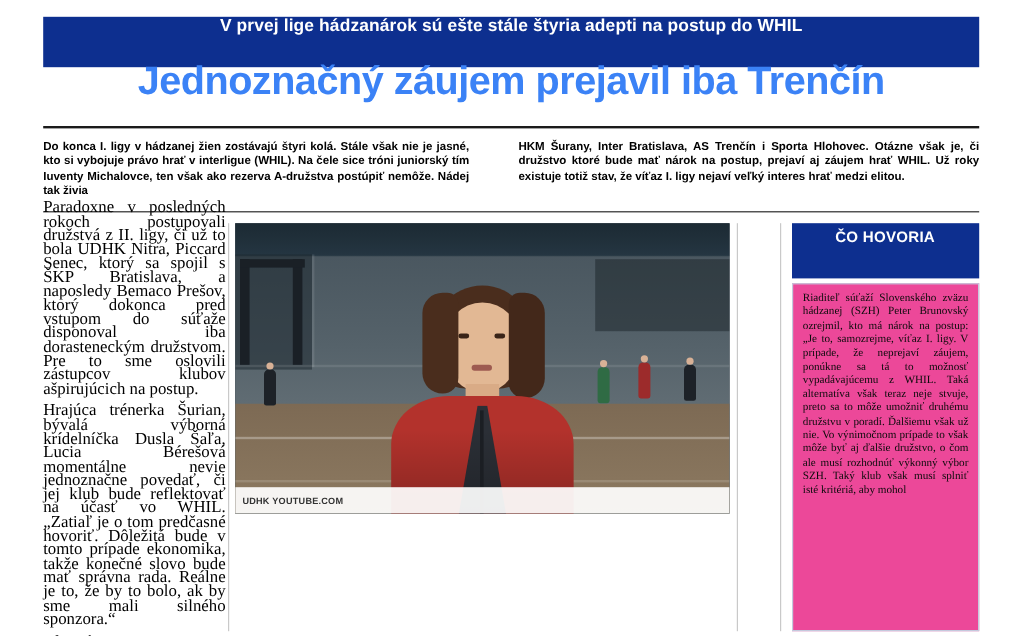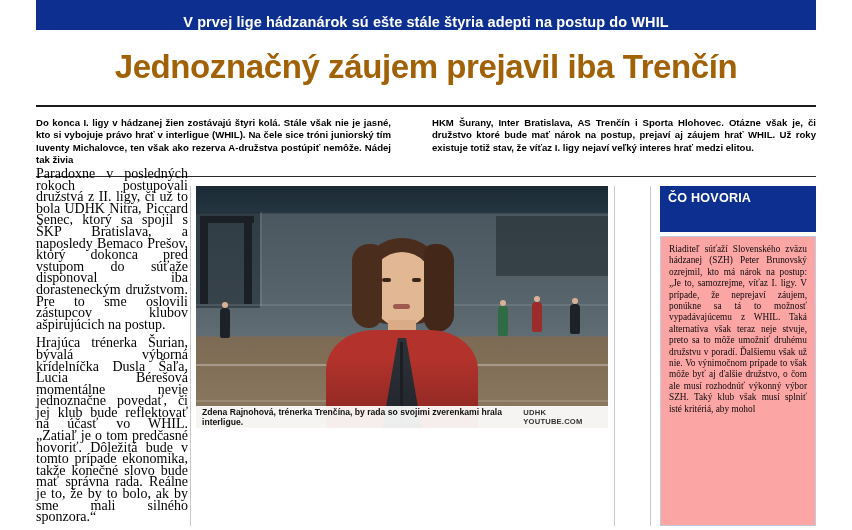--- a/index.html
+++ b/index.html
@@ -13,46 +13,46 @@
     height: 530px;
     background: #ffffff;
     overflow: hidden;
     font-family: "Liberation Sans", sans-serif;
   }
 
   
   .banner {
     position: absolute;
     left: 36px;
-    top: 0;
+    top: 14px;
     width: 780px;
-    height: 30px;
+    height: 42px;
     background: #0d2f8f;
     display: flex;
-    align-items: flex-end;
+    align-items: flex-start;
     justify-content: center;
   }
   .banner-text {
     color: #ffffff;
     font-size: 14.5px;
     font-weight: bold;
     letter-spacing: 0.1px;
     white-space: nowrap;
   }
 
   
   .headline {
     position: absolute;
     left: 36px;
     top: 48px;
     width: 780px;
     text-align: center;
     font-size: 33px;
     font-weight: bold;
-    color: #a16207;
+    color: #3b82f6;
     letter-spacing: -0.4px;
     white-space: nowrap;
   }
   .rule-under-headline {
     position: absolute;
     left: 36px;
     top: 105px;
     width: 780px;
     height: 2px;
     background: #1b1b1b;
@@ -311,28 +311,29 @@
     background: #0d2f8f;
     color: #ffffff;
     padding: 4px 8px;
     box-sizing: border-box;
   }
   .side-head .l1, .side-head .l2 {
     font-size: 12.6px;
     font-weight: bold;
     line-height: 16px;
     letter-spacing: 0.2px;
+    margin-left: 28px;
   }
   .side-box {
     position: absolute;
     left: 660px;
     top: 236px;
     width: 156px;
     height: 290px;
-    background: #fca5a5;
+    background: #ec4899;
     border: 1px solid #c4cadd;
     box-sizing: border-box;
     padding: 7px 8px;
   }
   .side-box p {
     margin: 0;
     font-size: 9.3px;
     line-height: 11.4px;
     color: #0b0b0b;
     text-align: justify;
@@ -401,21 +402,20 @@
       <div class="w-eye r"></div>
       <div class="w-mouth"></div>
       <div class="w-neck"></div>
       <div class="w-jacket"></div>
       <div class="w-inner"></div>
       <div class="w-jacket-shade"></div>
       <div class="w-zip"></div>
     </div>
 
     <div class="photo-caption">
-      <span class="cap-text">Zdena Rajnohová, trénerka Trenčína, by rada so svojimi zverenkami hrala interligue.</span>
       <span class="cap-credit">UDHK YOUTUBE.COM</span>
     </div>
   </div>
 
 
   <div class="side-head">
     <div class="l1">ČO HOVORIA</div>
   </div>
   <div class="side-box">
     <p>Riaditeľ súťaží Slovenského zväzu hádzanej (SZH) Peter Brunovský ozrejmil, kto má nárok na postup: „Je to, samozrejme, víťaz I. ligy. V prípade, že neprejaví záujem, ponúkne sa tá to možnosť vypadávajúcemu z WHIL. Taká alternatíva však teraz neje stvuje, preto sa to môže umožniť druhému družstvu v poradí. Ďalšiemu však už nie. Vo výnimočnom prípade to však môže byť aj ďalšie družstvo, o čom ale musí rozhodnúť výkonný výbor SZH. Taký klub však musí splniť isté kritériá, aby mohol</p>

